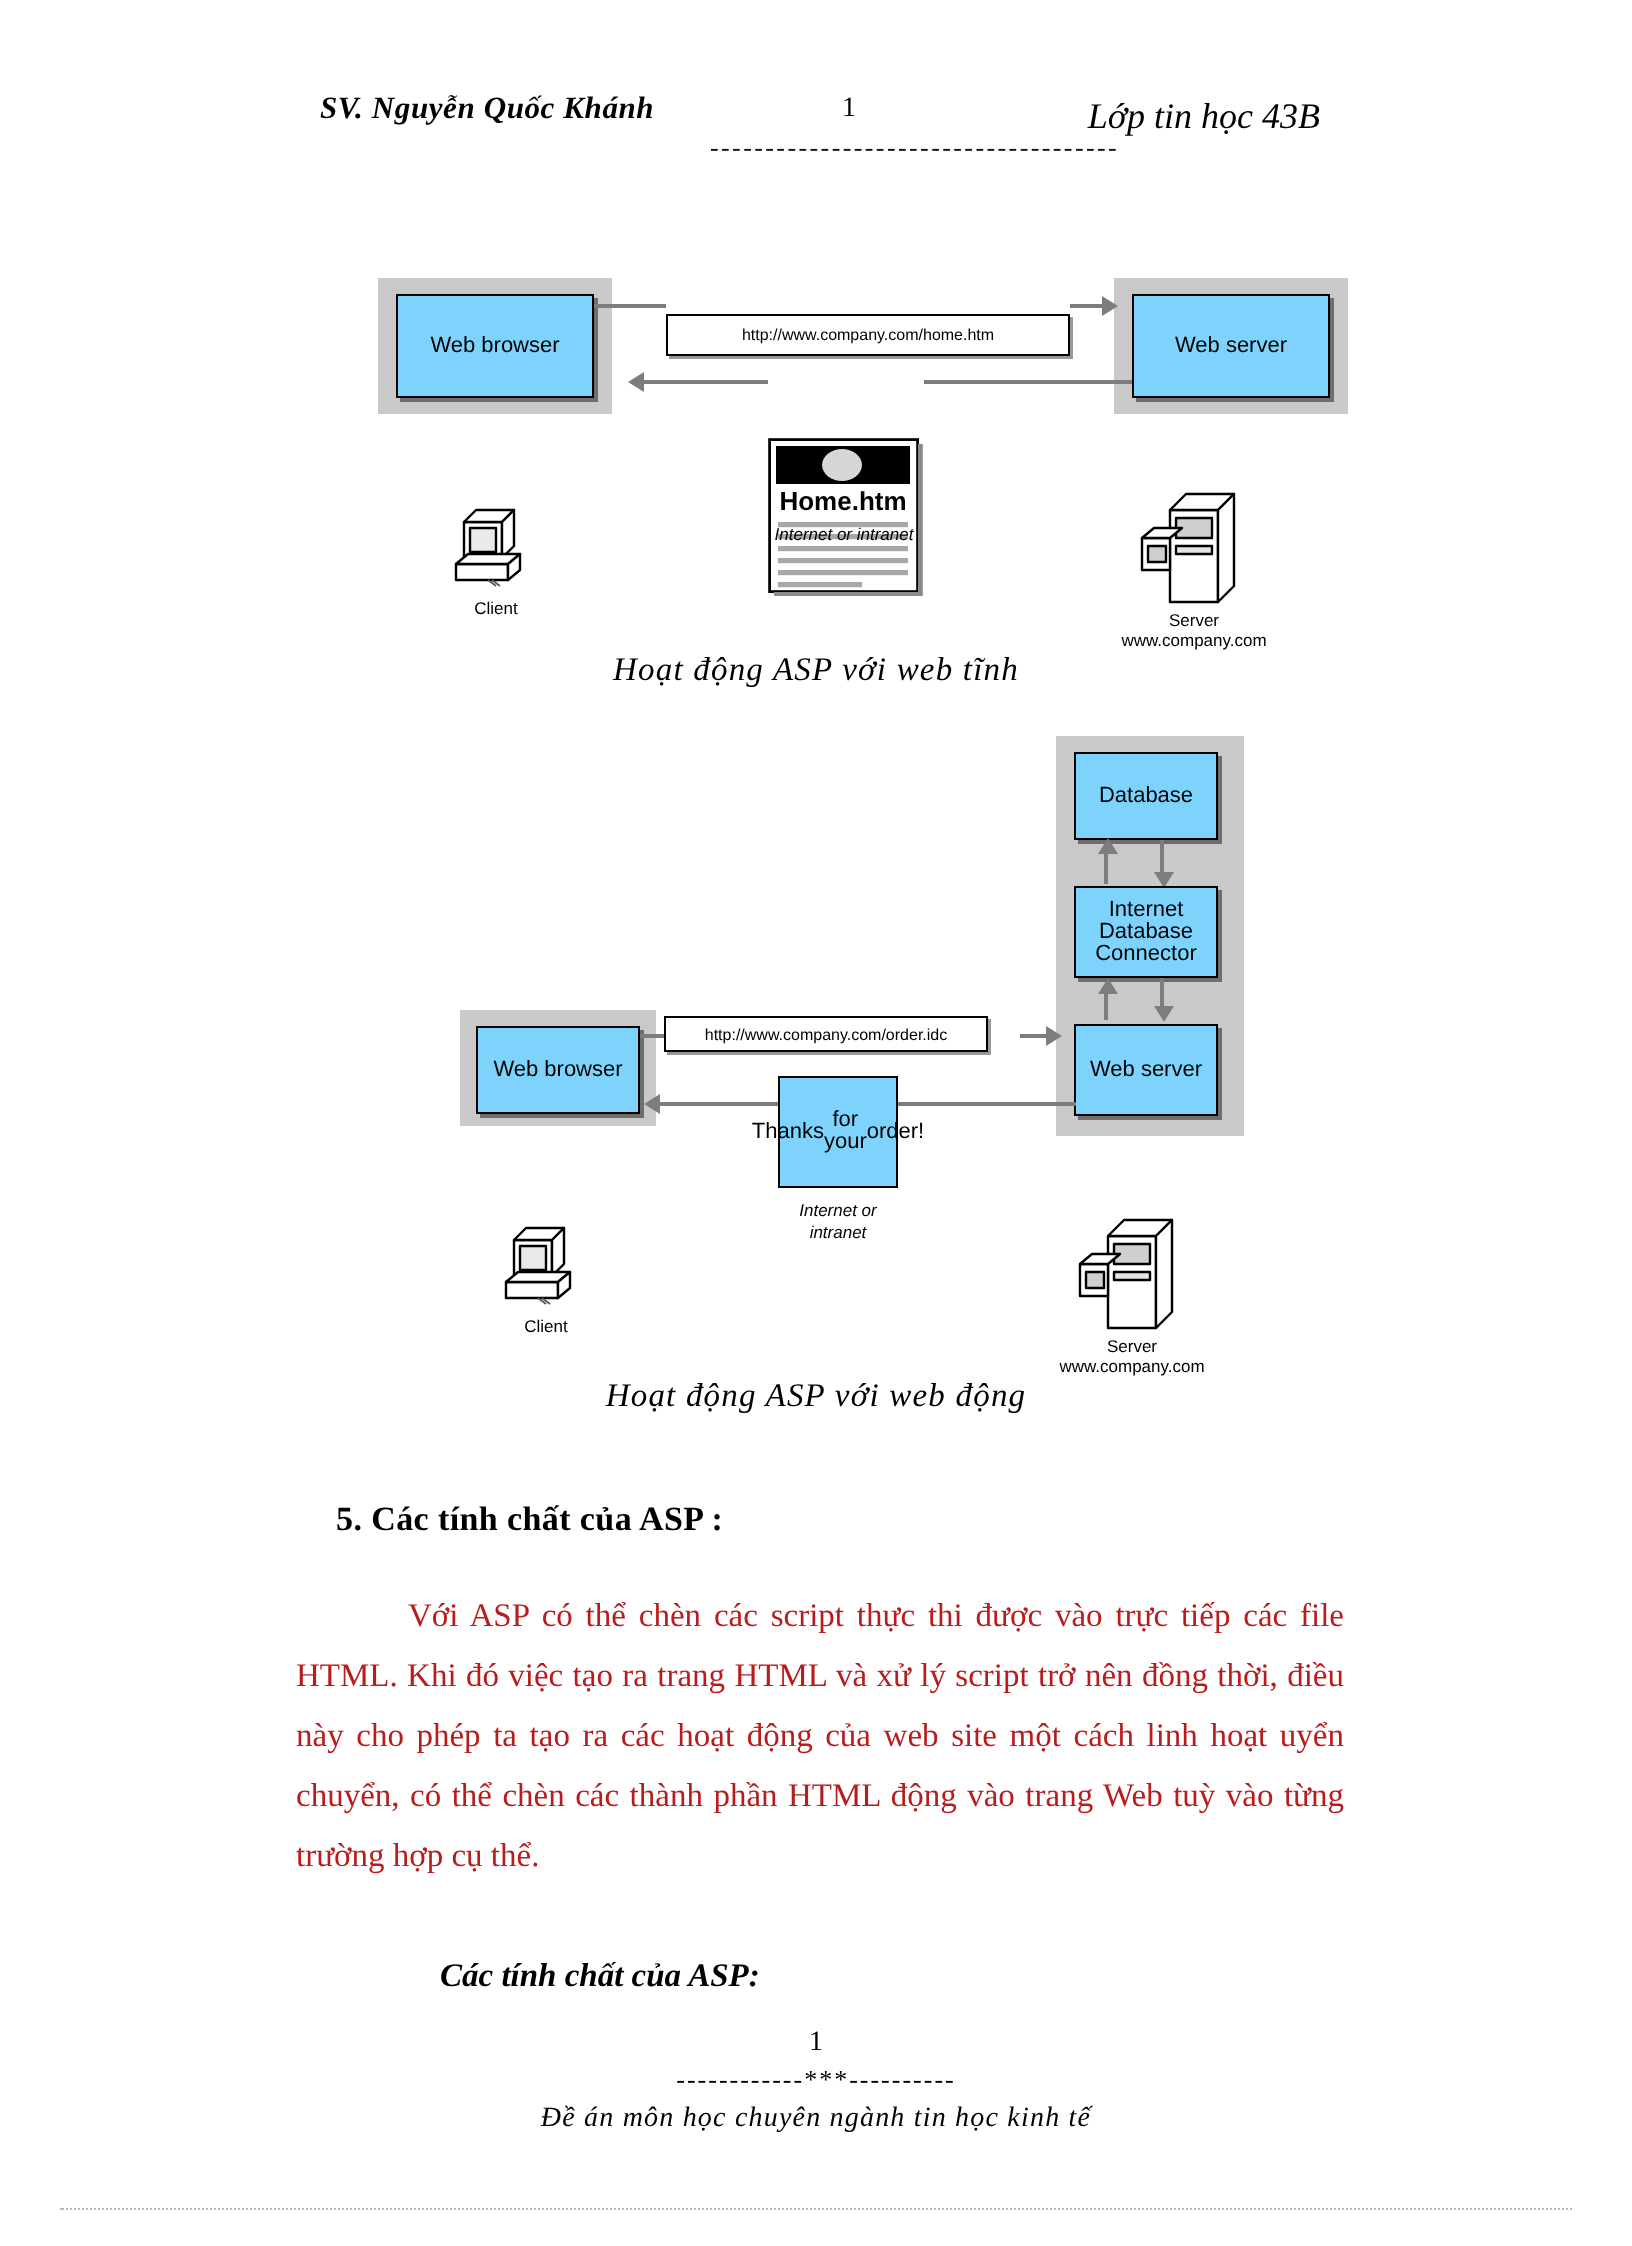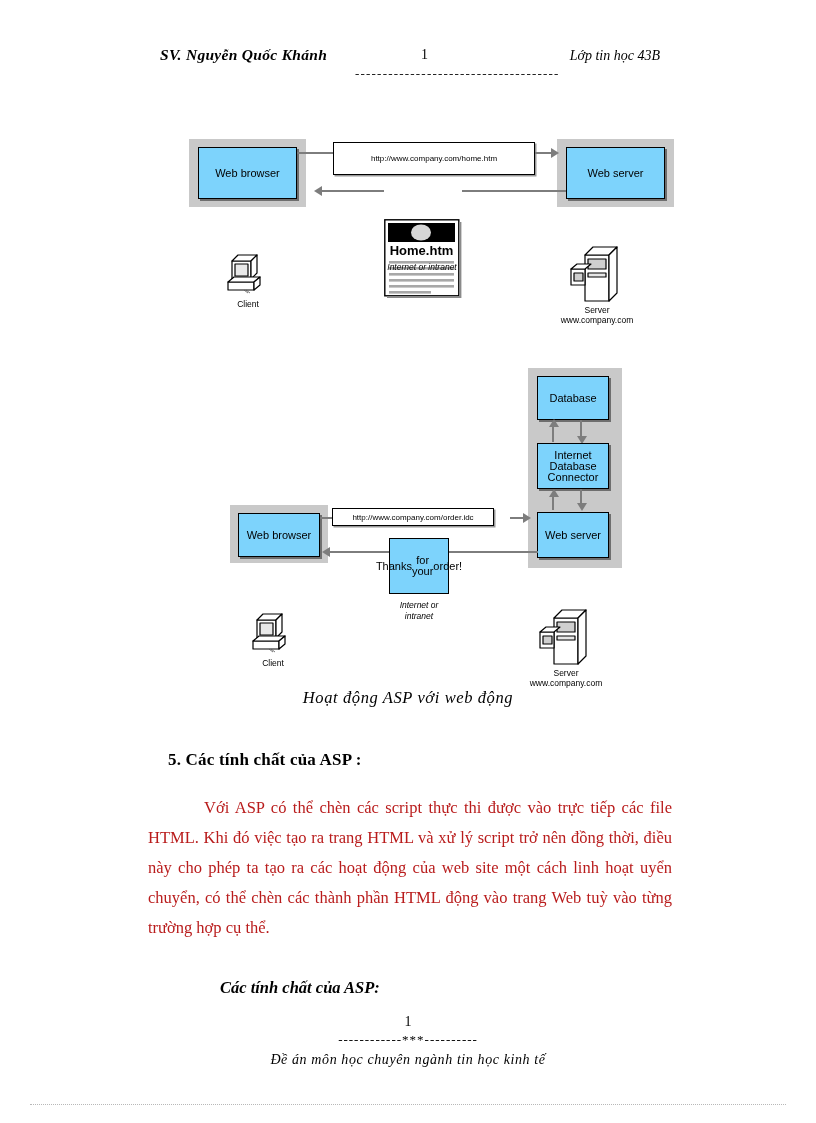--- a/index.html
+++ b/index.html
@@ -44,21 +44,21 @@
     position: absolute;
     left: 261px; top: 1px;
     font-size: 14px;
     font-family: "Liberation Serif", serif;
   }
   .hdr-right {
     position: absolute;
     right: 0; top: 2px;
     font-family: "Liberation Serif", serif;
     font-style: italic;
-    font-size: 14px;
+    font-size: 18px;
     white-space: nowrap;
   }
   .hdr-rule {
     position: absolute;
     left: 195px;
     top: 24px;
     width: 215px;
     height: 10px;
     overflow: hidden;
     font-family: "Liberation Serif", serif;
@@ -258,21 +258,21 @@
 
     <div class="nodebox" style="left:198px;top:147px;width:99px;height:52px;">
       <span>Web browser</span>
     </div>
 
     <div class="nodebox" style="left:566px;top:147px;width:99px;height:52px;">
       <span>Web server</span>
     </div>
 
     <div class="hline" style="left:297px;top:152px;width:36px;"></div>
-    <div class="labelbox" style="left:333px;top:142px;width:202px;height:33px;">
+    <div class="labelbox" style="left:333px;top:157px;width:202px;height:21px;">
       <span>http://www.company.com/home.htm</span>
     </div>
     <div class="hline" style="left:535px;top:152px;width:22px;"></div>
     <div class="arrow-r" style="left:551px;top:148px;"></div>
 
     <div class="hline" style="left:462px;top:190px;width:104px;"></div>
     <div class="hline" style="left:322px;top:190px;width:62px;"></div>
     <div class="arrow-l" style="left:314px;top:186px;"></div>
 
     <div class="icon" style="left:384px;top:179px;">
@@ -324,20 +324,21 @@
         </g>
       </svg>
       <div class="icon-cap" style="top:62px;">Server</div>
       <div class="icon-cap" style="top:72px;left:-24px;width:108px;">www.company.com</div>
     </div>
 
     <div class="capt" style="left:352px;top:262px;width:140px;">Internet or intranet</div>
 
   </div>
 
+  <div class="figcap" style="top:325px;">Hoạt động ASP với web tĩnh</div>
 
   <div class="fig" style="left:0;top:0;width:816px;height:680px;">
 
     <div class="band" style="left:528px;top:368px;width:94px;height:200px;"></div>
 
     <div class="band" style="left:230px;top:505px;width:98px;height:58px;"></div>
 
     <div class="nodebox" style="left:537px;top:376px;width:72px;height:44px;">
       <span>Database</span>
     </div>

